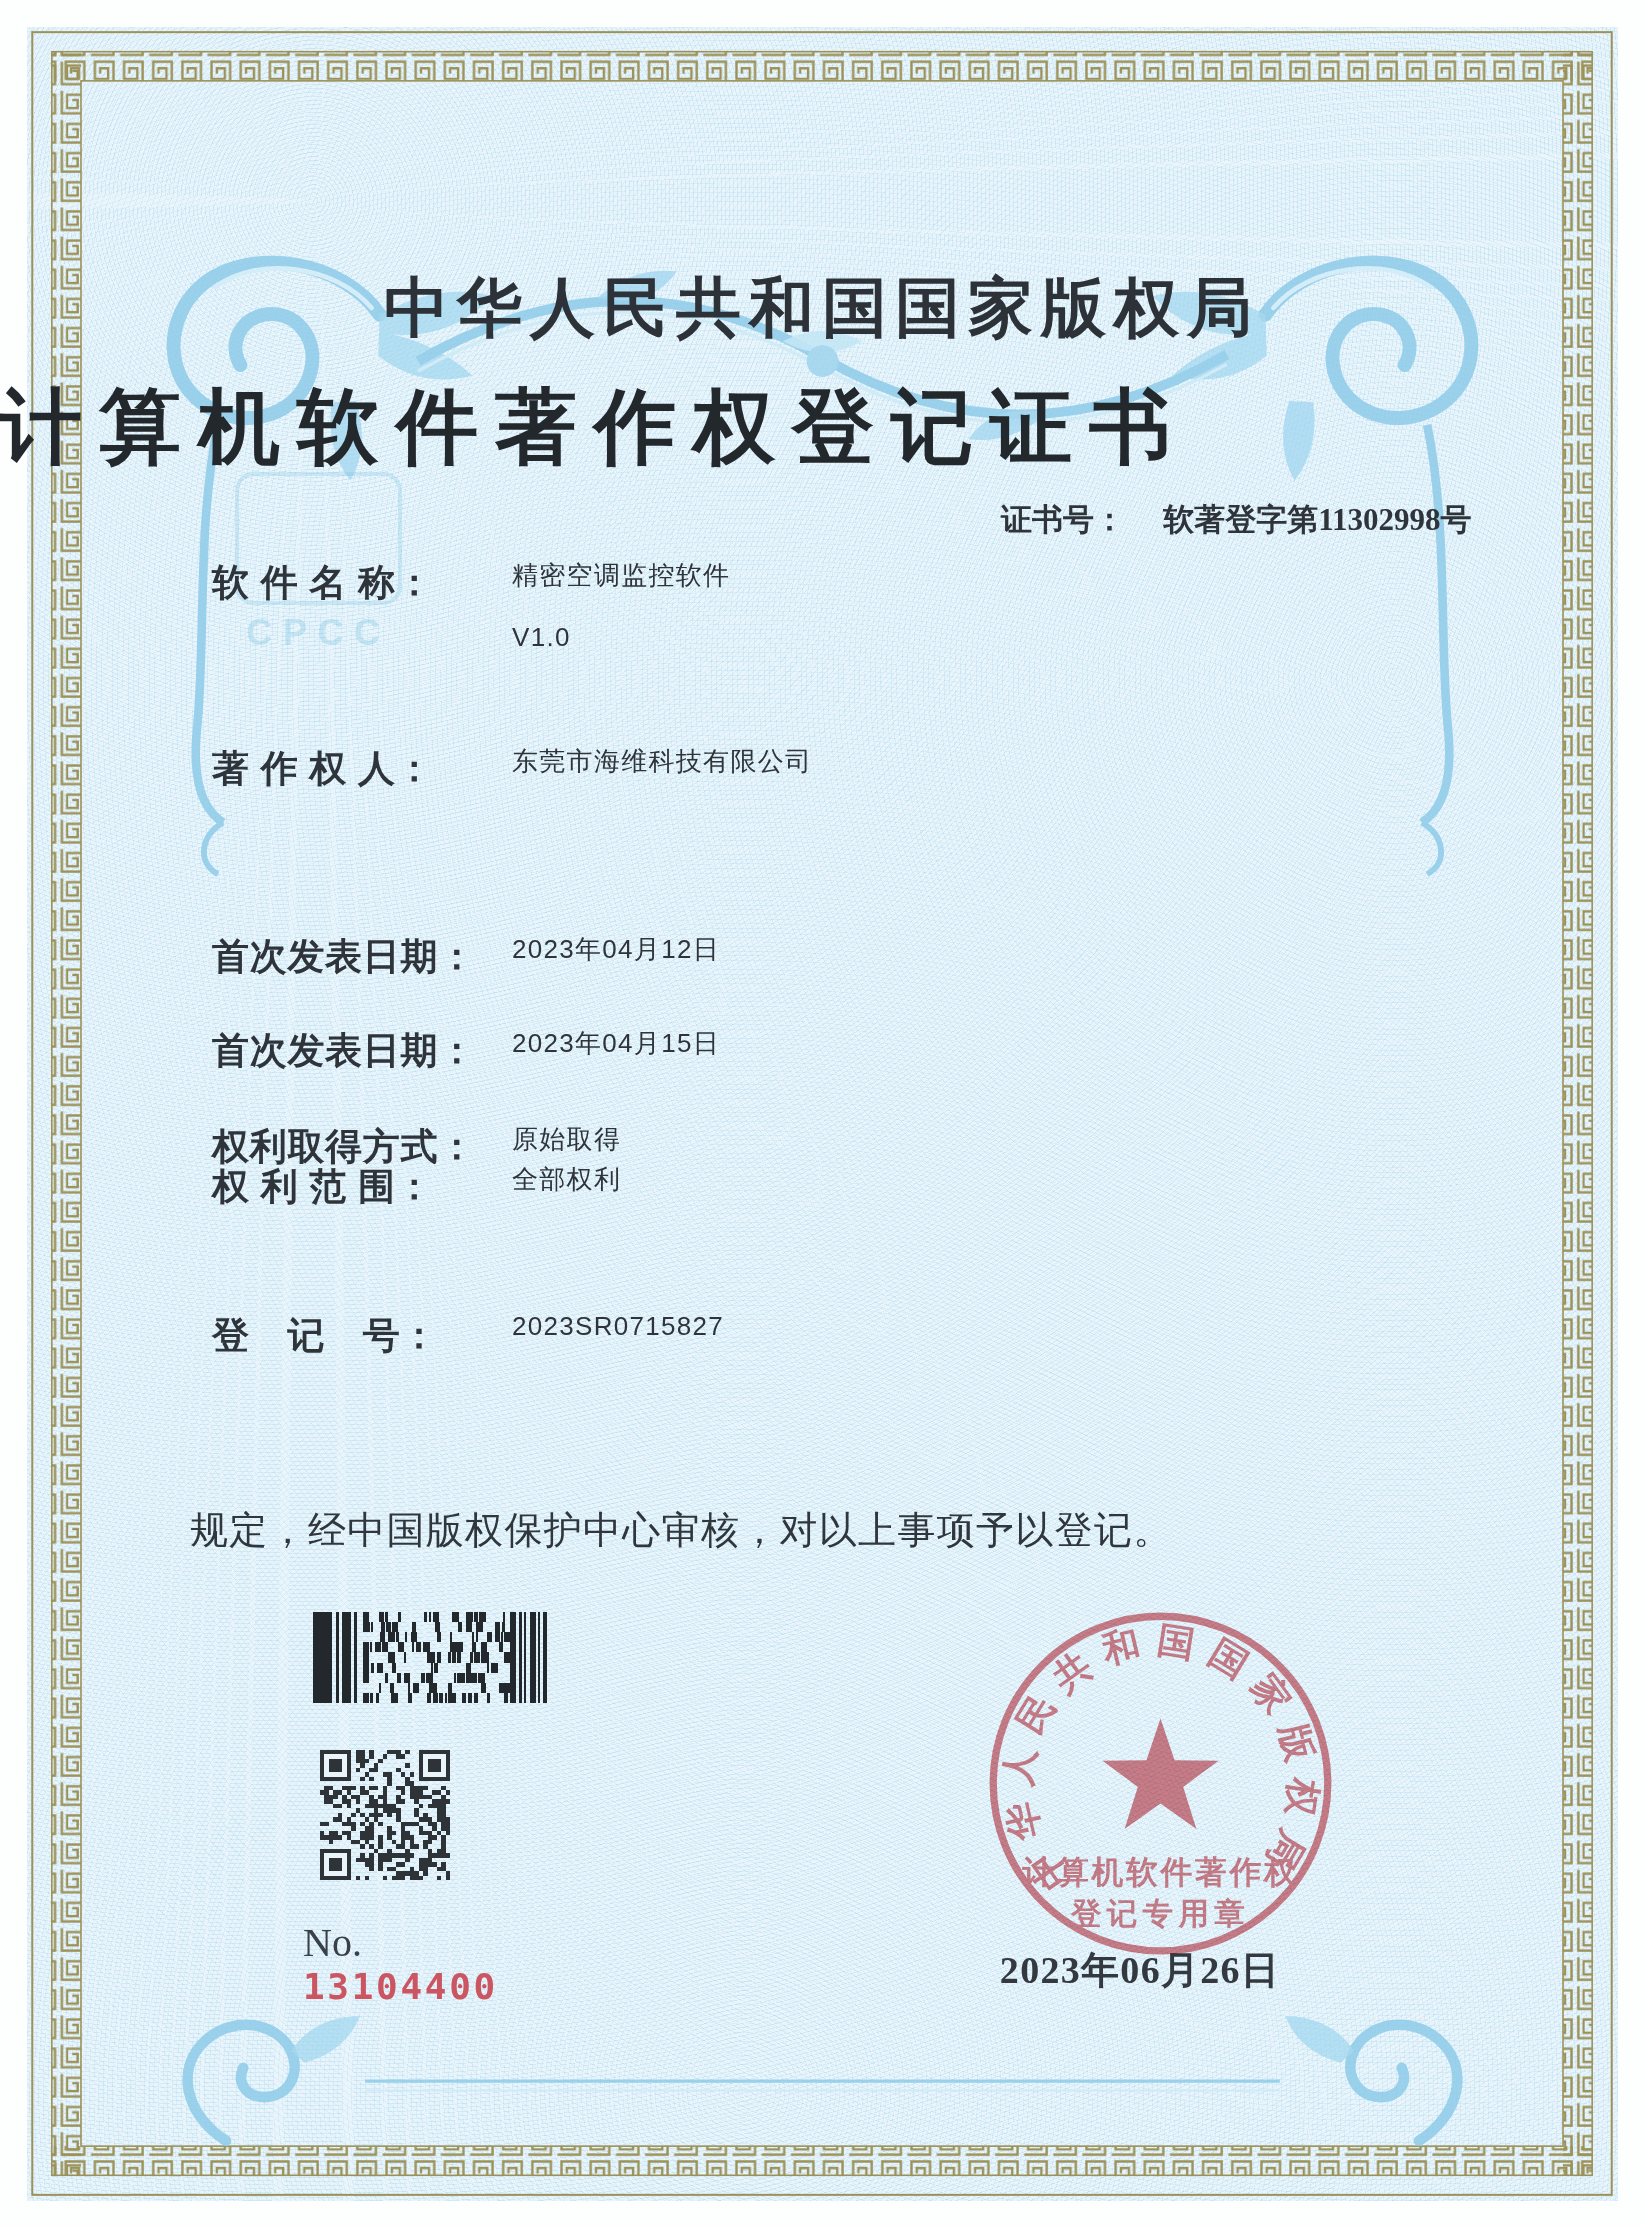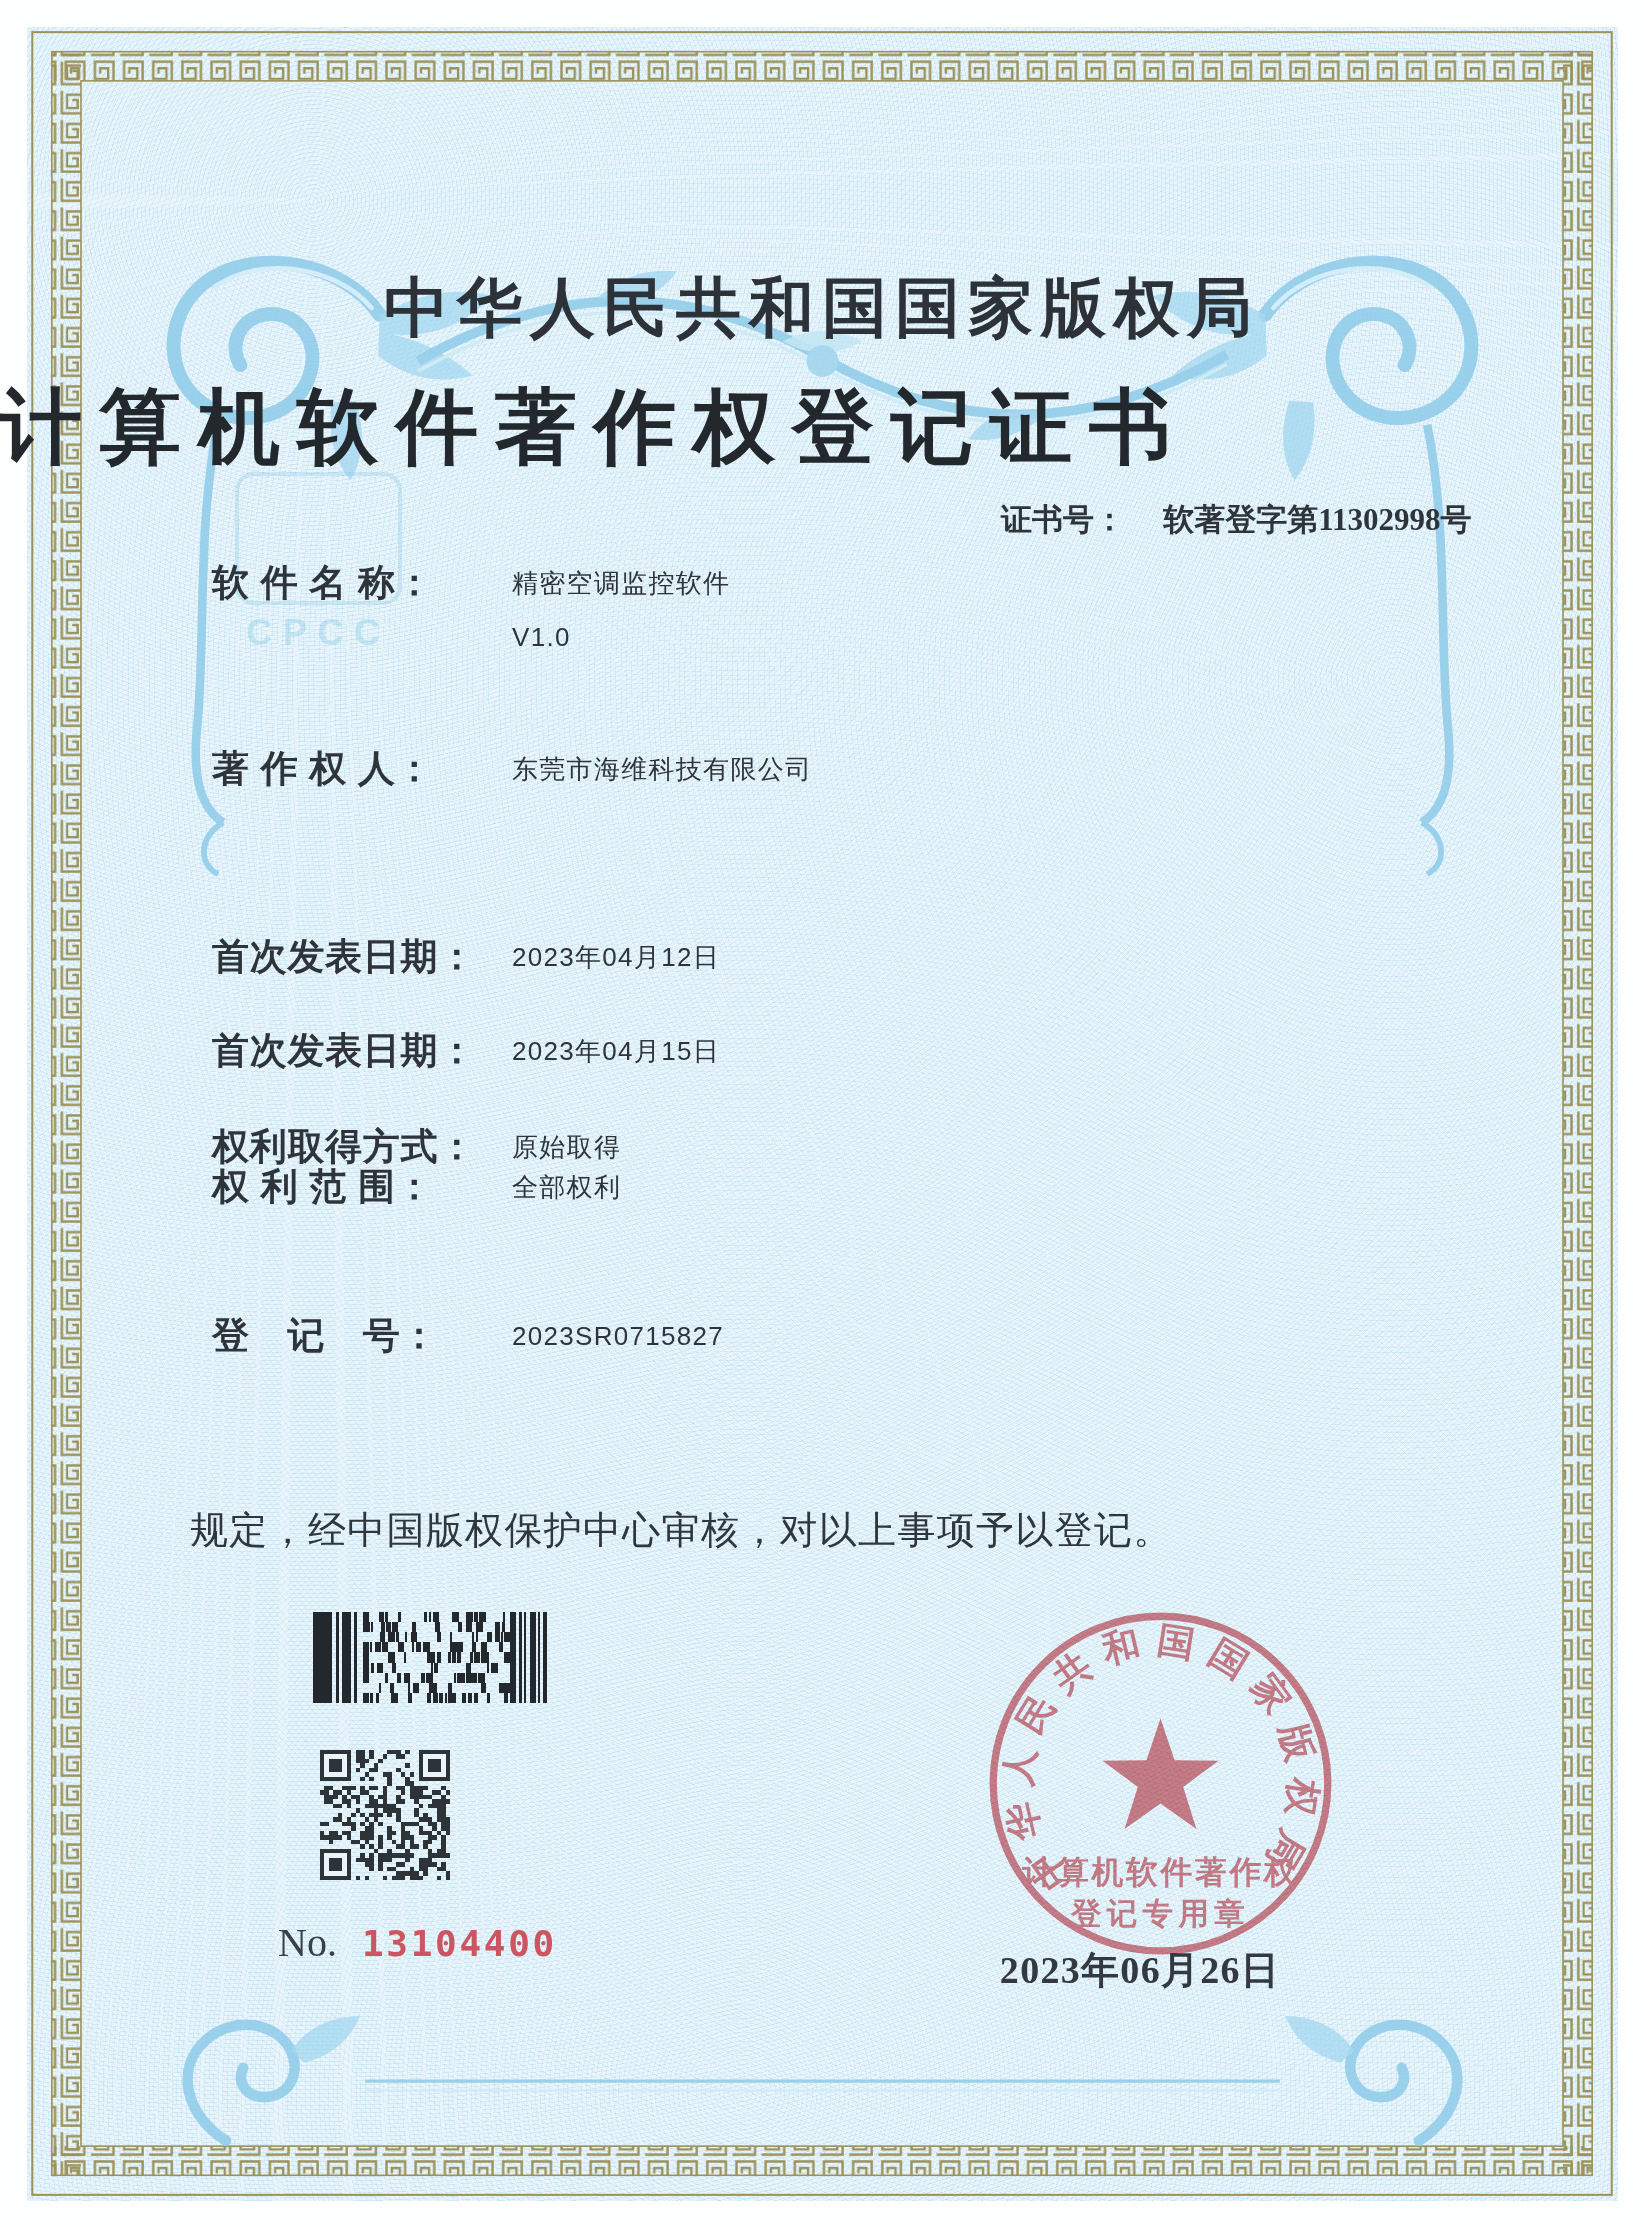--- a/index.html
+++ b/index.html
@@ -18,27 +18,27 @@
   .wm-text{margin-top:6.6px;font-size:36px;font-weight:bold;letter-spacing:10.6px;color:rgba(130,196,226,.9);}
   .authority{position:absolute;left:0;top:264px;width:100%;text-align:center;
              font-family:"Liberation Serif","DejaVu Serif",serif;font-weight:700;
              font-size:65px;letter-spacing:8px;color:#2c3238;}
   .cert-title{position:absolute;left:0;top:373px;width:100%;text-align:left;
               font-family:"Liberation Serif","DejaVu Serif",serif;font-weight:900;
               font-size:82px;letter-spacing:17px;color:#23282d;}
   .cert-no{position:absolute;left:1001px;top:499px;font-family:"Liberation Serif","DejaVu Serif",serif;
            font-weight:700;font-size:31px;color:#2e343a;}
   .cert-no .gap{margin-left:30.5px;}
-  .field-row{position:absolute;left:212px;display:flex;align-items:center;color:#2e343a;}
+  .field-row{position:absolute;left:212px;display:flex;align-items:flex-start;color:#2e343a;}
   .flabel{width:300px;font-size:37px;font-weight:700;letter-spacing:0.7px;flex:none;}
   .fvalue{font-size:26px;font-weight:400;letter-spacing:1.3px;}
   .stmt{position:absolute;font-size:38px;font-weight:500;letter-spacing:1.3px;color:#2f363c;}
   .barcode{position:absolute;left:312px;top:1612px;}
   .qrcode{position:absolute;left:320px;top:1750px;}
-  .no-line{position:absolute;left:278px;top:1919px;display:flex;align-items:baseline;}
+  .no-line{position:absolute;left:278px;top:1919px;display:flex;align-items:baseline;flex-direction:column;}
   .no-label{font-family:"Liberation Serif","DejaVu Serif",serif;font-size:40px;color:#394047;}
   .no-value{font-family:"DejaVu Sans Mono","Liberation Mono",monospace;font-size:36px;font-weight:700;
             letter-spacing:2.7px;color:#cb5560;margin-left:25px;}
   .issue-date{position:absolute;left:981px;top:1945px;width:318px;text-align:center;
               font-family:"Liberation Serif","DejaVu Serif",serif;font-weight:700;
               font-size:38px;letter-spacing:1.3px;color:#33393f;}
   .seal{position:absolute;left:968px;top:1591px;mix-blend-mode:multiply;opacity:.82;}
   .seal-arc{font-size:56px;font-weight:700;letter-spacing:20px;fill:#d4656e;
             font-family:"Liberation Sans","DejaVu Sans",sans-serif;}
   .seal-l1{font-size:48px;font-weight:700;letter-spacing:4px;fill:#d4656e;}

